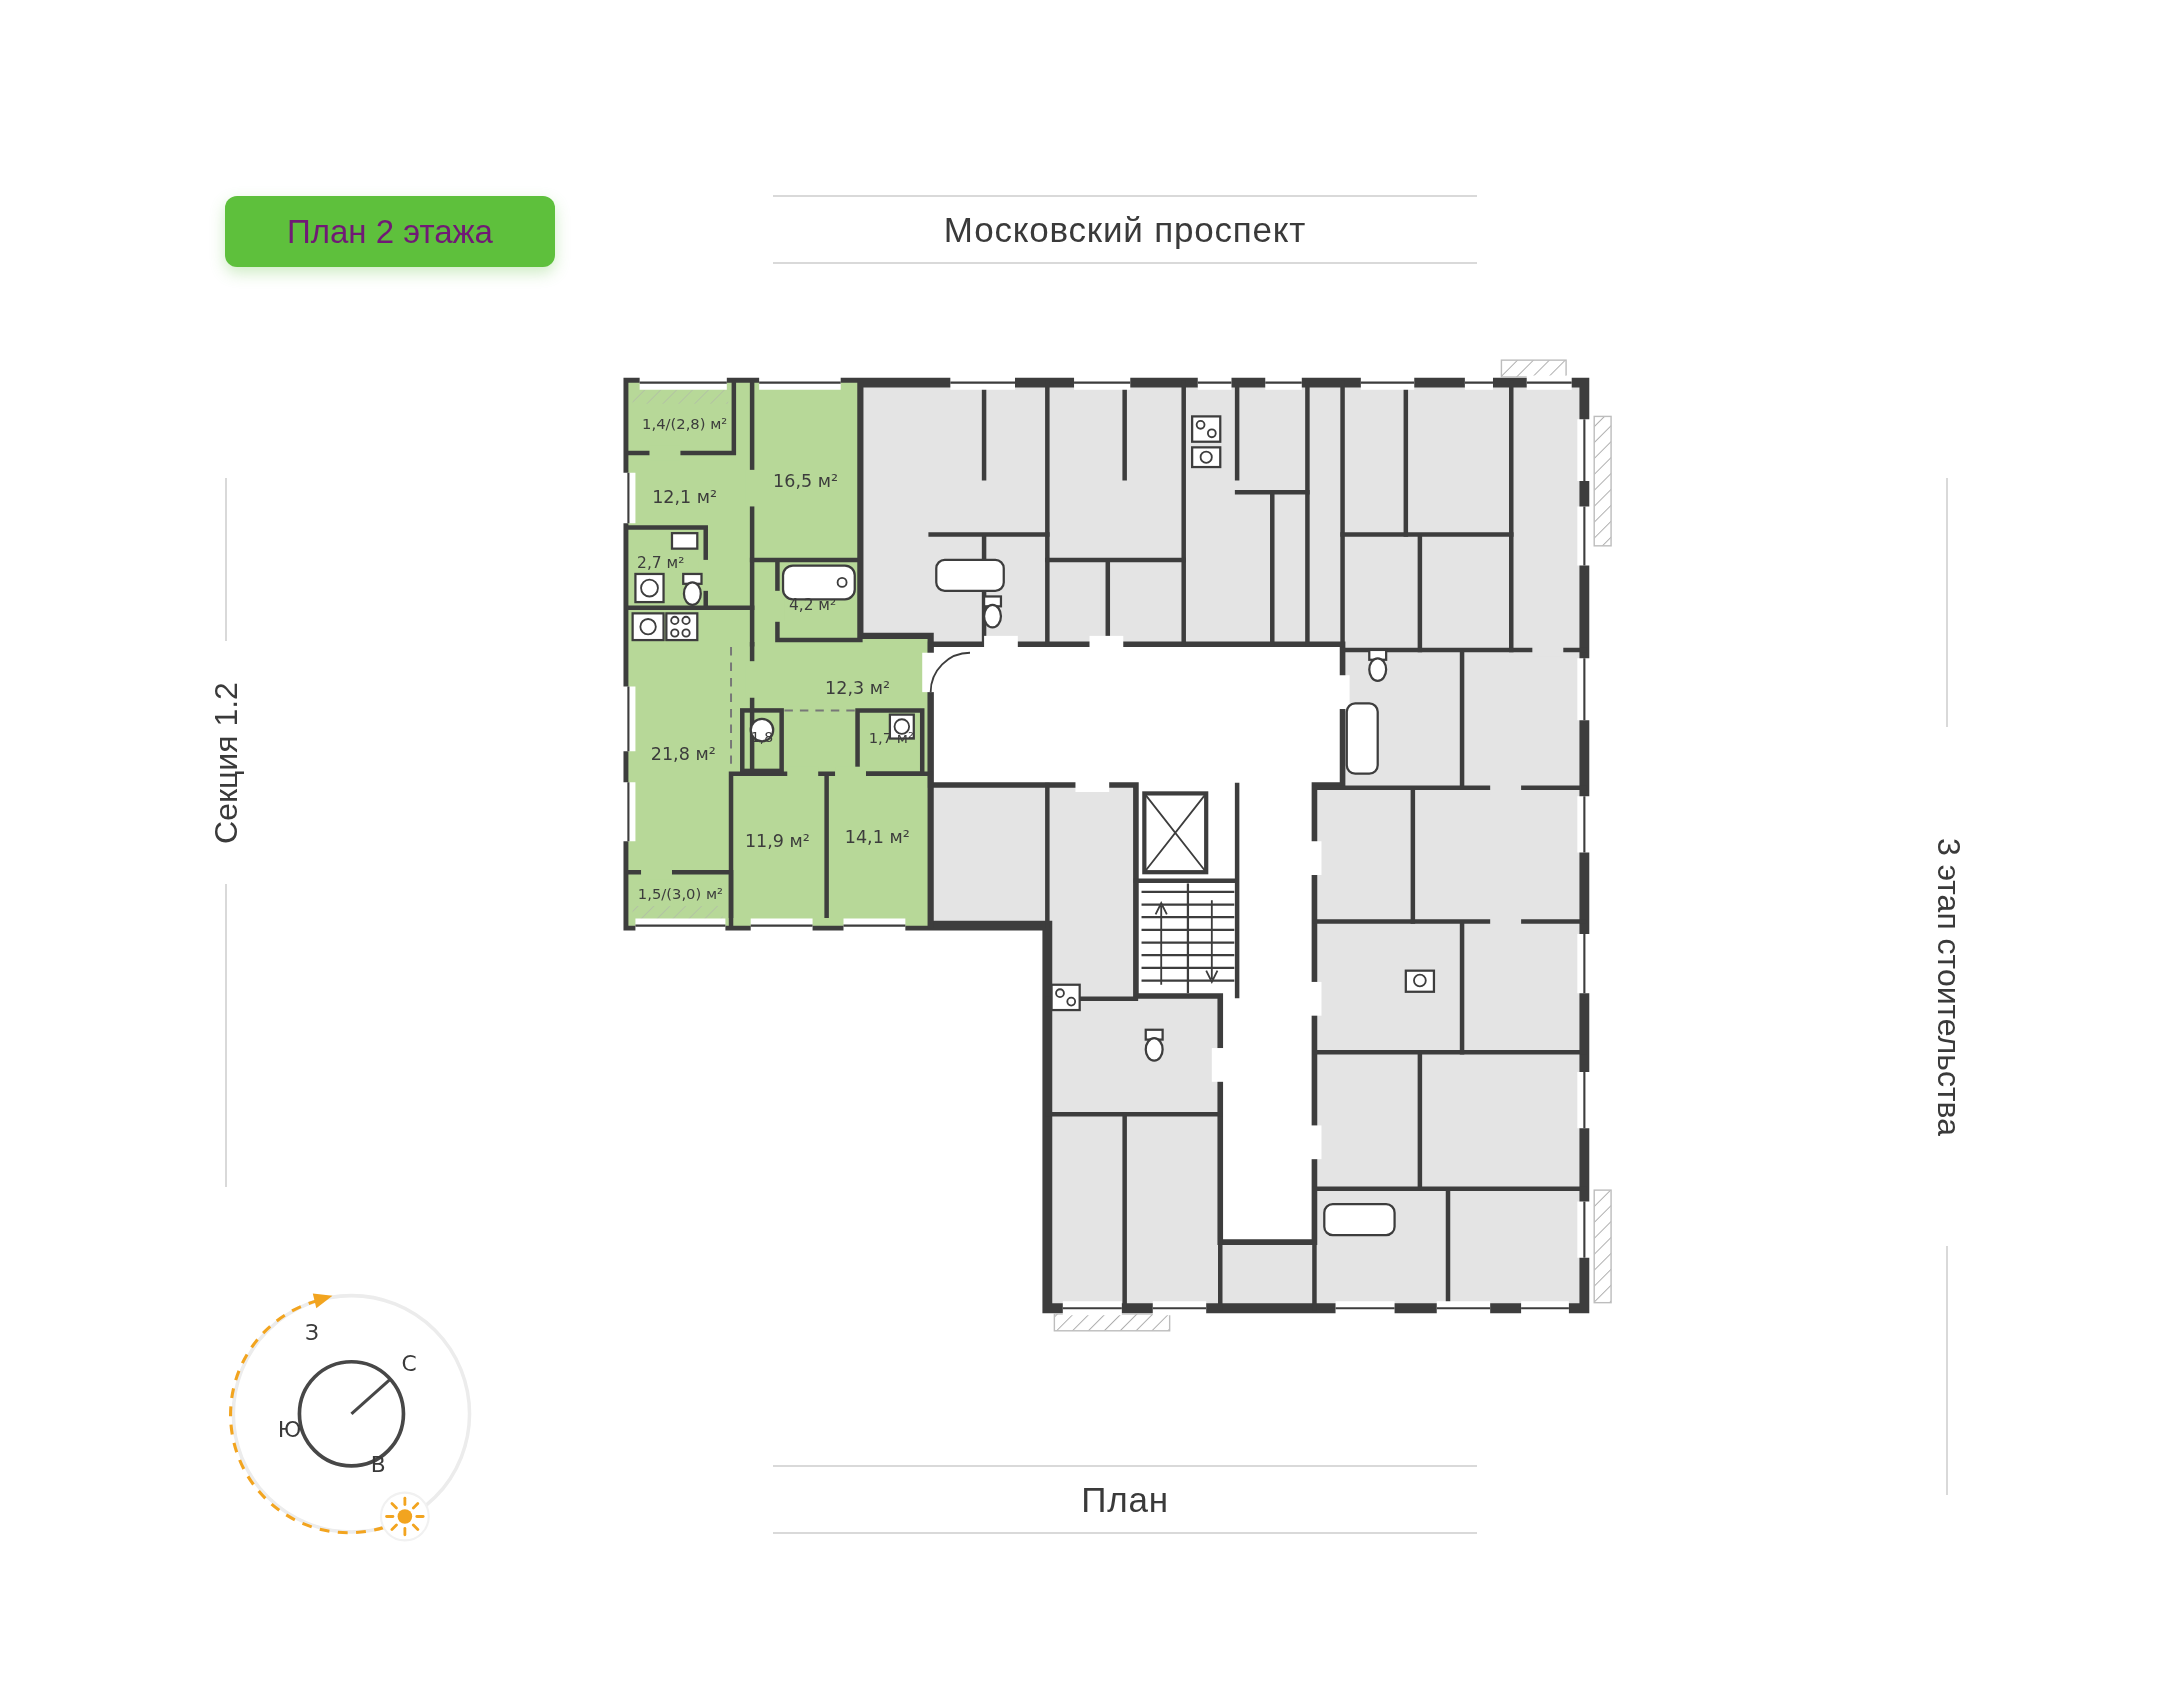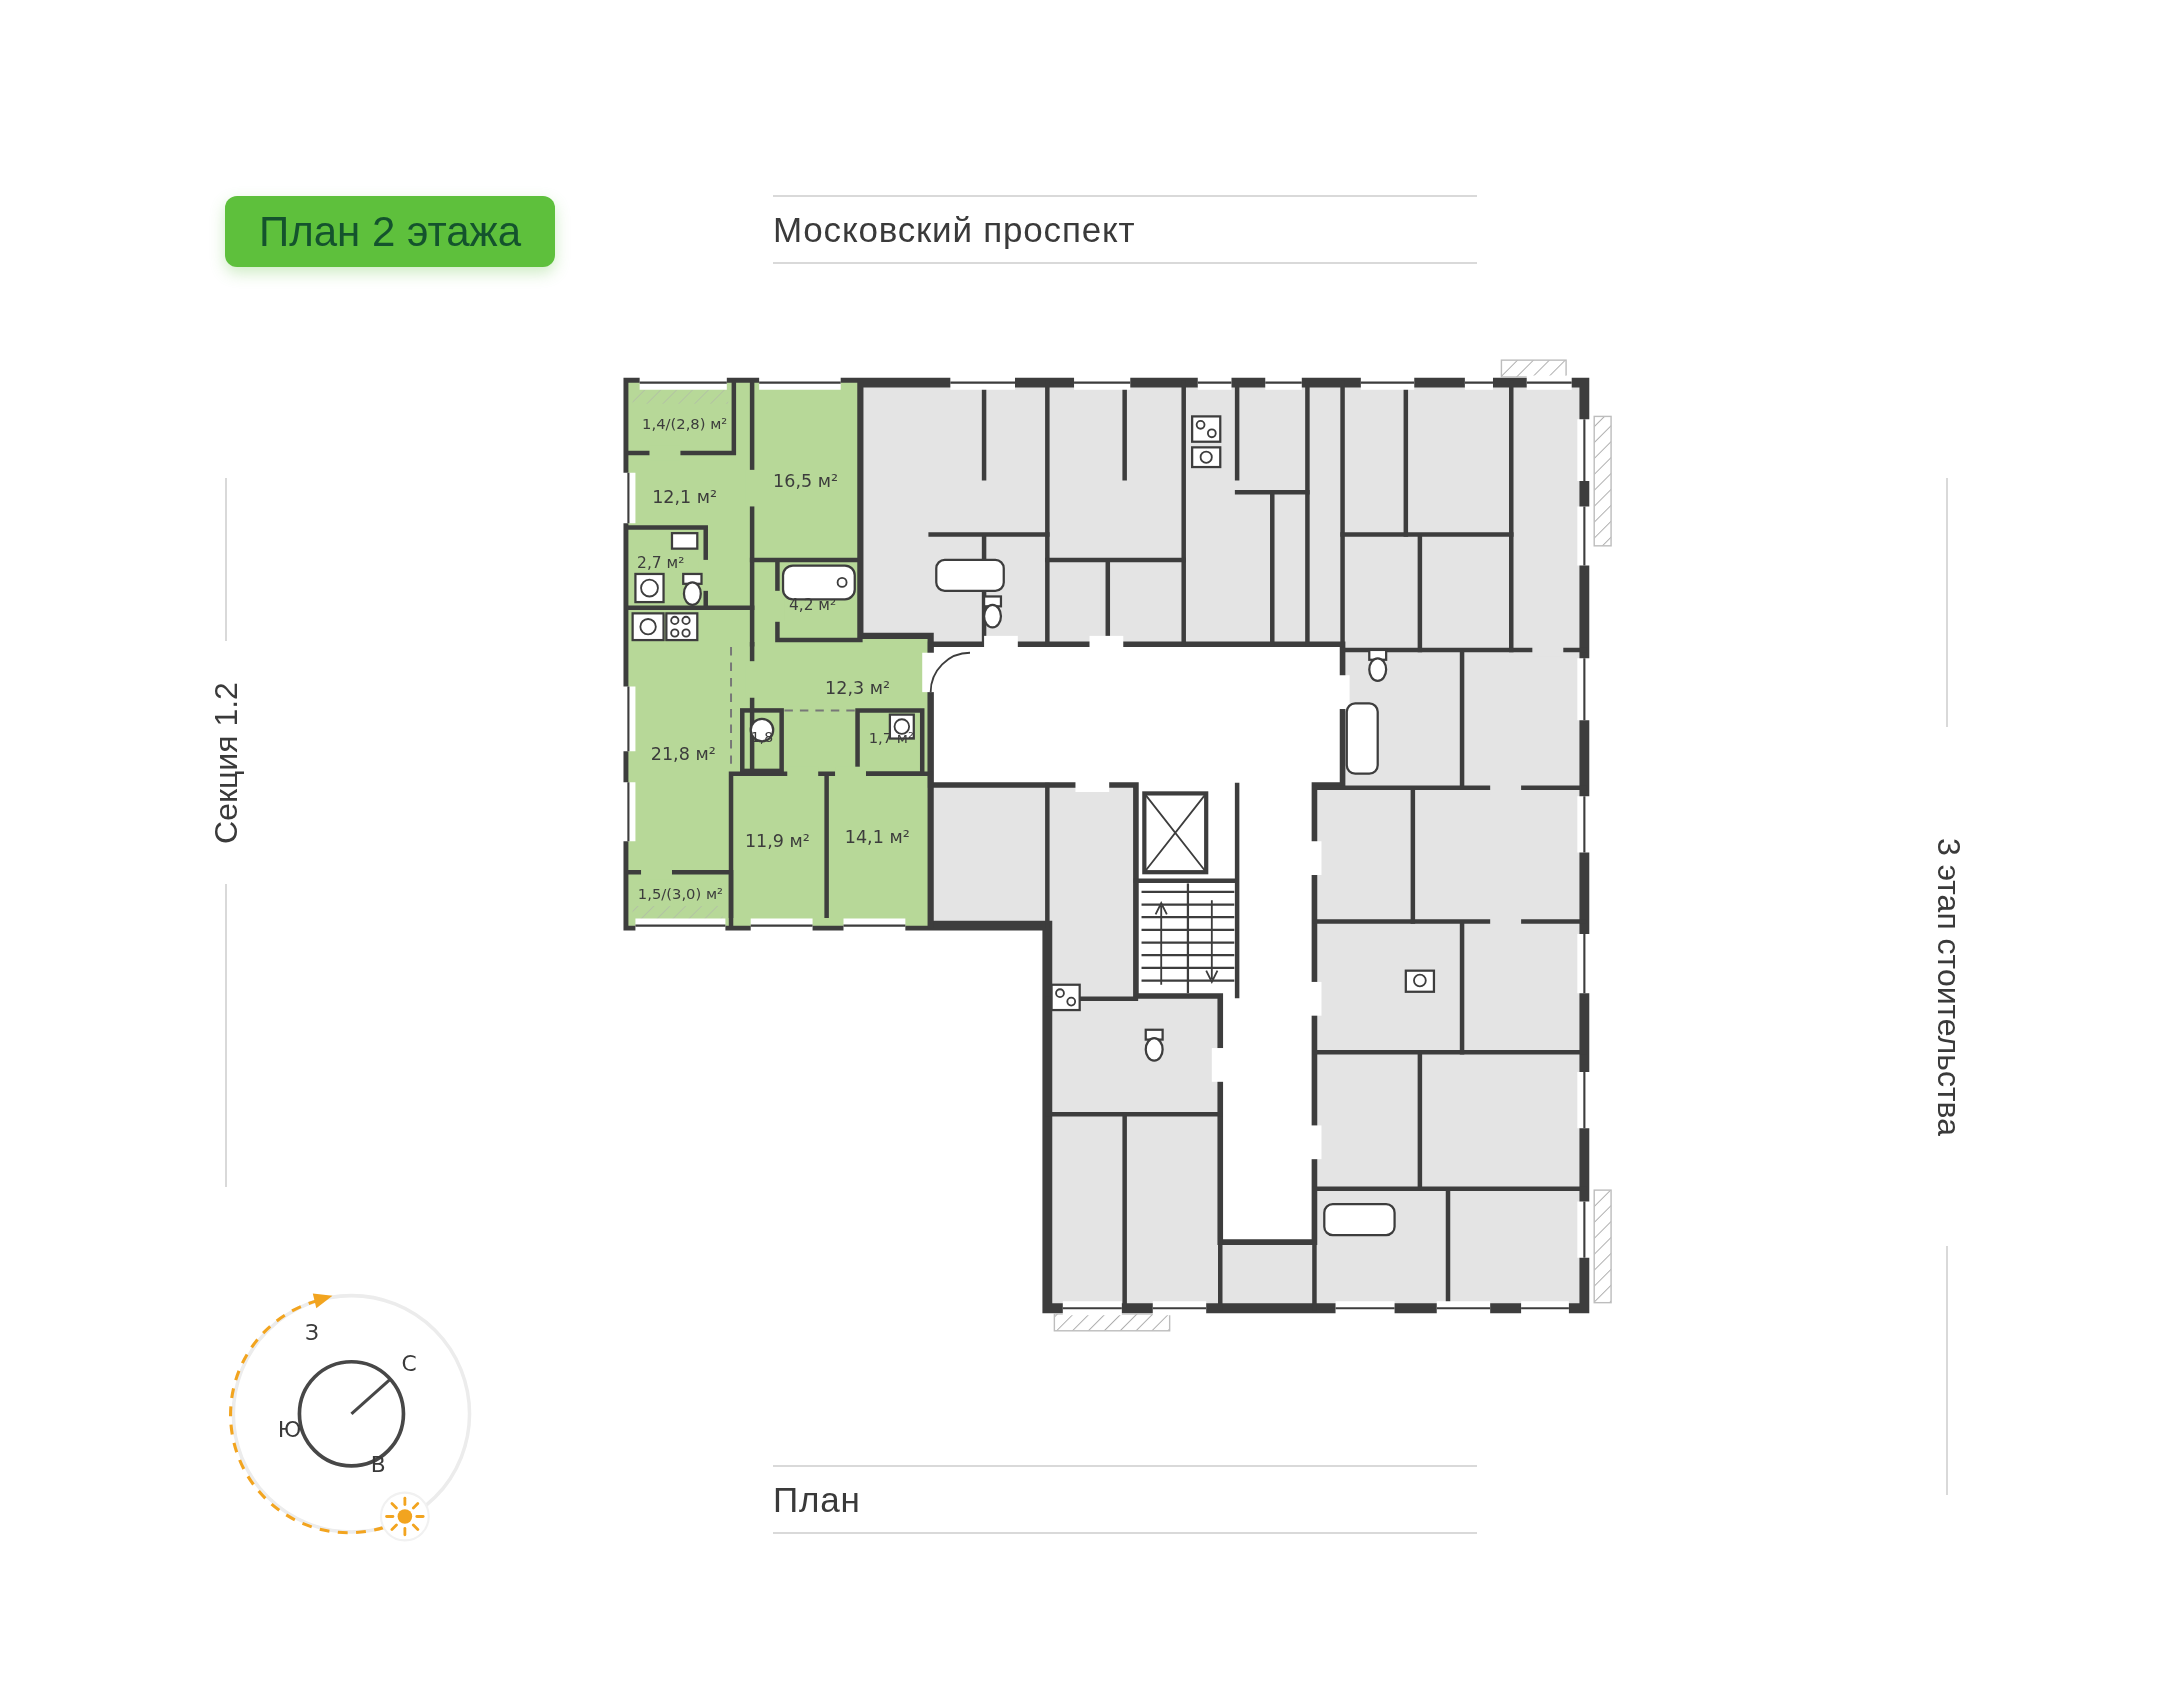--- a/index.html
+++ b/index.html
@@ -3,27 +3,27 @@
 <meta charset="utf-8">
 <style>
   html,body{margin:0;padding:0;}
   body{
     width:2172px;height:1705px;position:relative;background:#ffffff;
     font-family:"Liberation Sans","DejaVu Sans",sans-serif;color:#3a3a3a;overflow:hidden;
   }
   .abs{position:absolute;}
   #badge{
     left:225px;top:196px;width:330px;height:71px;background:#5ec03c;border-radius:12px;
-    color:#14532d;font-size:42px;display:flex;align-items:center;justify-content:center;
+    color:#701a75;font-size:33px;display:flex;align-items:center;justify-content:center;
     box-shadow:0 6px 15px rgba(94,192,60,.30);
   }
   .street{
     left:773px;width:704px;height:65px;
     border-top:2.3px solid #d9d9d9;border-bottom:2.3px solid #d9d9d9;
-    display:flex;align-items:center;justify-content:flex-start;font-size:35px;letter-spacing:0.8px;
+    display:flex;align-items:center;justify-content:center;font-size:35px;letter-spacing:0.8px;
   }
   #street-top{top:195px;}
   #street-bottom{top:1465px;}
   .vline{width:2.3px;background:#d9d9d9;}
   #left-line-a{left:225px;top:478px;height:163px;}
   #left-line-b{left:225px;top:884px;height:303px;}
   #right-line-a{left:1946px;top:478px;height:249px;}
   #right-line-b{left:1946px;top:1246px;height:249px;}
   .side-label{font-size:32px;white-space:nowrap;}
   #side-left{left:226px;top:763px;transform:translate(-50%,-50%) rotate(-90deg);}

